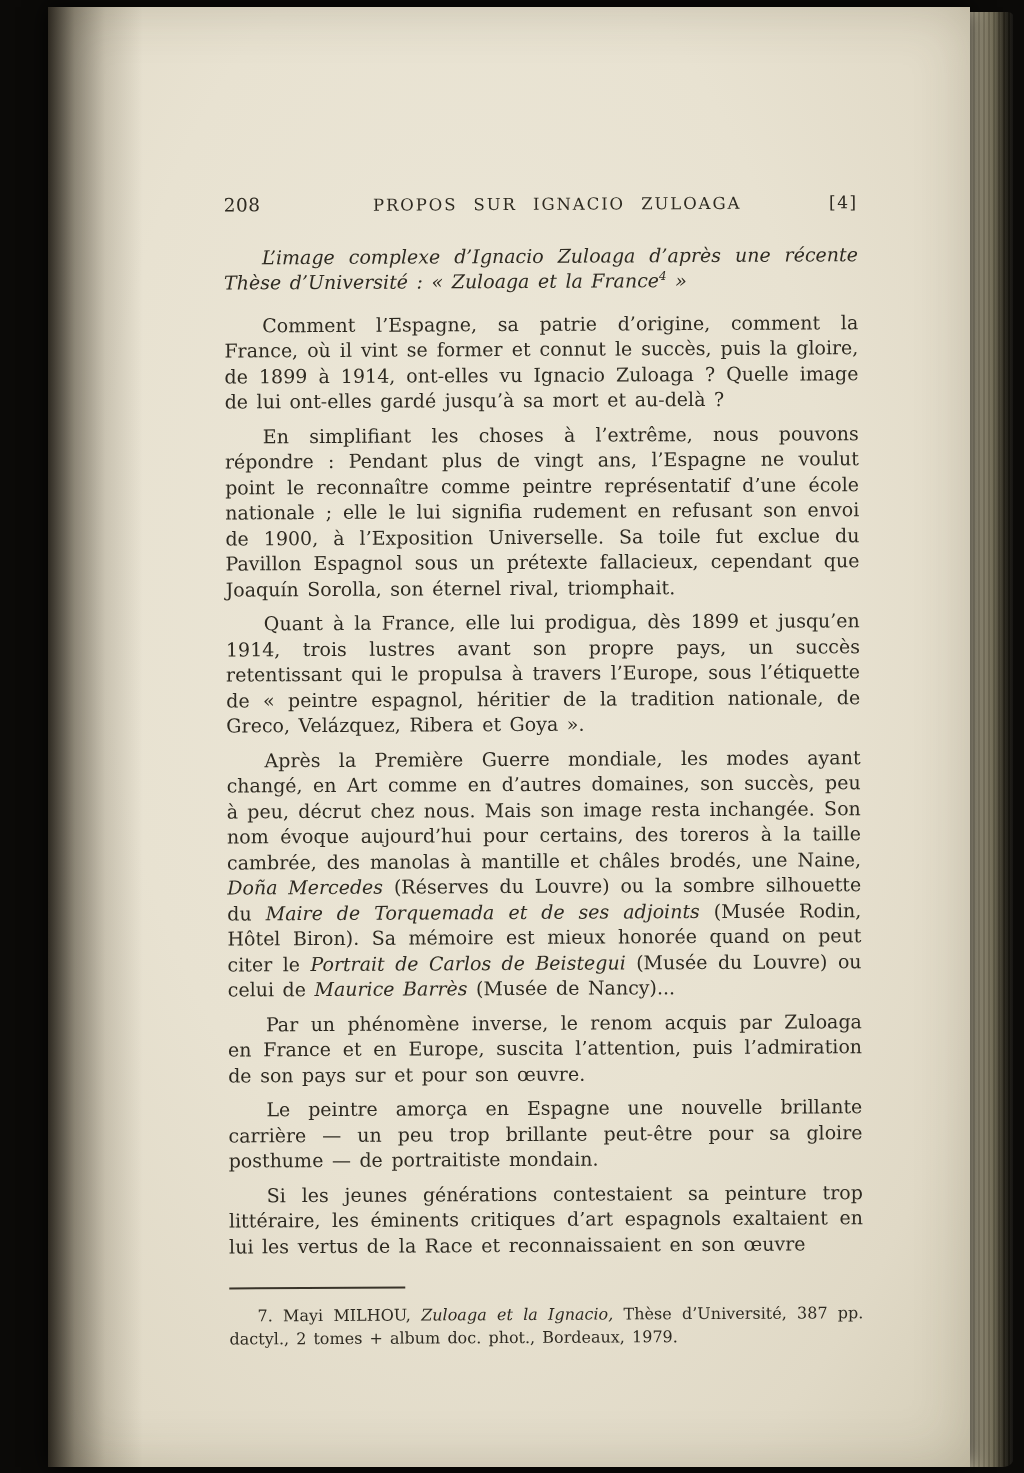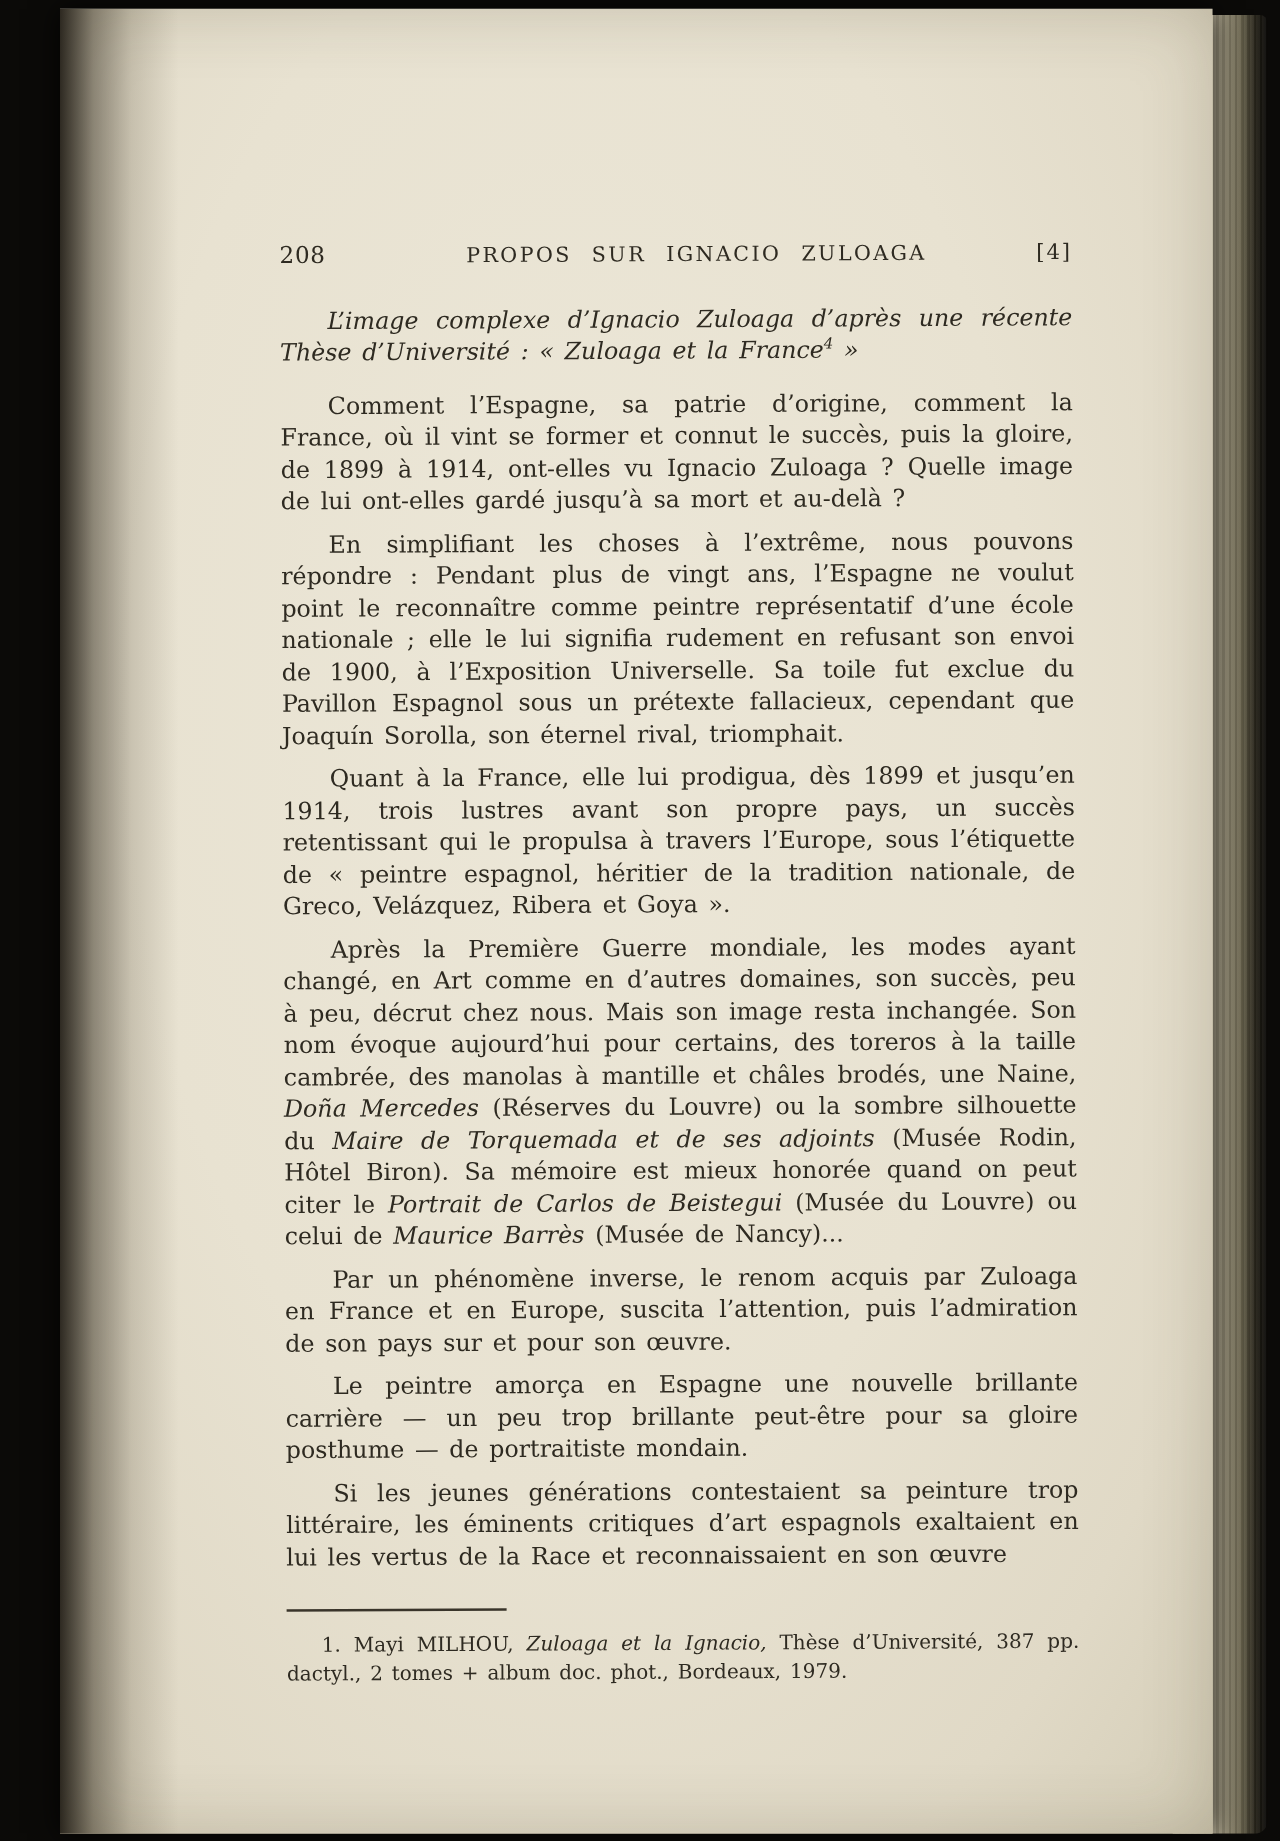--- a/index.html
+++ b/index.html
@@ -168,20 +168,20 @@
           <p class="para"><span>En simplifiant les choses à l’extrême, nous pouvons répondre : Pendant plus de vingt ans, l’Espagne ne voulut point le reconnaître comme peintre représentatif d’une école nationale ; elle le lui signifia rudement en refusant son envoi de 1900, à l’Exposition Universelle. Sa toile fut exclue du Pavillon Espagnol sous un prétexte fallacieux, cependant que Joaquín Sorolla, son éternel rival, triomphait.</span></p>
           <p class="para"><span>Quant à la France, elle lui prodigua, dès 1899 et jusqu’en 1914, trois lustres avant son propre pays, un succès retentissant qui le propulsa à travers l’Europe, sous l’étiquette de « peintre espagnol, héritier de la tradition nationale, de Greco, Velázquez, Ribera et Goya ».</span></p>
           <p class="para"><span>Après la Première Guerre mondiale, les modes ayant changé, en Art comme en d’autres domaines, son succès, peu à peu, décrut chez nous. Mais son image resta inchangée. Son nom évoque aujourd’hui pour certains, des toreros à la taille cambrée, des manolas à mantille et châles brodés, une Naine, </span><em>Doña Mercedes</em><span> (Réserves du Louvre) ou la sombre silhouette du </span><em>Maire de Torquemada et de ses adjoints</em><span> (Musée Rodin, Hôtel Biron). Sa mémoire est mieux honorée quand on peut citer le </span><em>Portrait de Carlos de Beistegui</em><span> (Musée du Louvre) ou celui de </span><em>Maurice Barrès</em><span> (Musée de Nancy)...</span></p>
           <p class="para"><span>Par un phénomène inverse, le renom acquis par Zuloaga en France et en Europe, suscita l’attention, puis l’admiration de son pays sur et pour son œuvre.</span></p>
           <p class="para"><span>Le peintre amorça en Espagne une nouvelle brillante carrière — un peu trop brillante peut-être pour sa gloire posthume — de portraitiste mondain.</span></p>
           <p class="para"><span>Si les jeunes générations contestaient sa peinture trop littéraire, les éminents critiques d’art espagnols exaltaient en lui les vertus de la Race et reconnaissaient en son œuvre</span></p>
         </div>
 
       <div class="footnote-block">
         <div class="footnote-rule"></div>
-        <p class="footnote"><span>1. Mayi MILHOU, </span><em>Zuloaga et la Ignacio,</em><span> Thèse d’Université, 387 pp. dactyl., 2 tomes + album doc. phot., Bordeaux, 1979.</span></p>
+        <p class="footnote"><span>7. Mayi MILHOU, </span><em>Zuloaga et la Ignacio,</em><span> Thèse d’Université, 387 pp. dactyl., 2 tomes + album doc. phot., Bordeaux, 1979.</span></p>
       </div>
 
     </div>
     <div class="spine-shadow"></div>
   </div>
 
 </div>
 
 </body></html>

